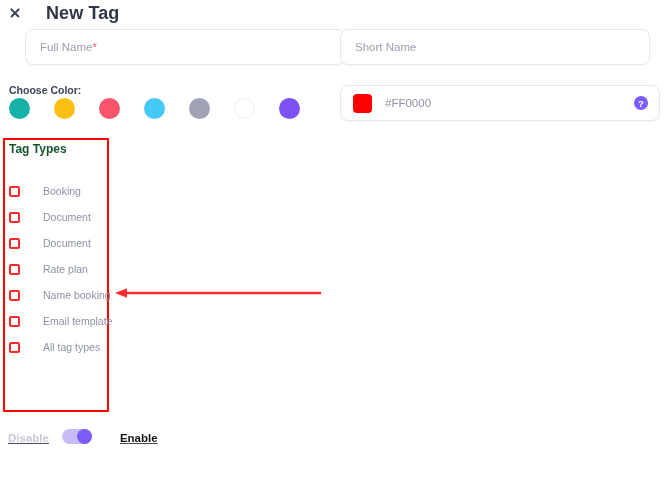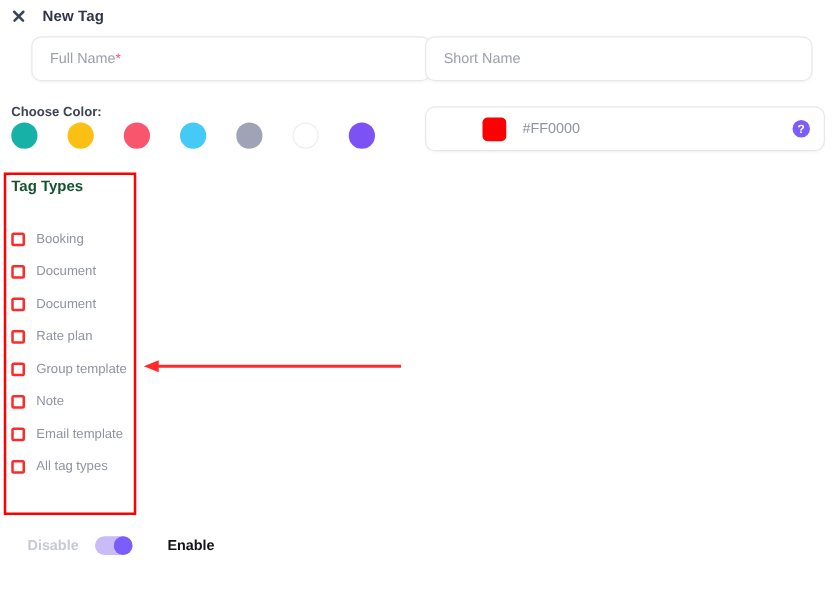--- a/index.html
+++ b/index.html
@@ -39,42 +39,42 @@
     left: 1px;
     top: 6px;
     width: 12px;
     height: 1.6px;
     background: #3d4456;
     border-radius: 1px;
   }
   .close-icon::before { transform: rotate(45deg); }
   .close-icon::after  { transform: rotate(-45deg); }
   .page-title {
-    margin-left: 12px;
-    font-size: 12px;
+    margin-left: 24px;
+    font-size: 18px;
     font-weight: bold;
     color: #2f3545;
     letter-spacing: .1px;
   }
 
   
   .field {
     position: absolute;
     height: 36px;
     border: 1px solid #e6e8ed;
     border-radius: 8px;
     background: #fff;
     box-sizing: border-box;
     display: flex;
     align-items: center;
     box-shadow: 0 1px 2px rgba(16,24,40,.03);
   }
   .field-fullname { left: 25px;   top: 29px; width: 320px; }
   .field-shortname{ left: 340px; top: 29px; width: 310px; }
-  .field-color    { left: 340px; top: 85px; width: 320px; padding-left: 33px; }
+  .field-color    { left: 340px; top: 85px; width: 320px; }
 
   .field-text {
     font-size: 11.5px;
     color: #9aa0ac;
     margin-left: 14px;
     user-select: none;
   }
   .req-star {
     color: #f9566e;
     font-size: 11px;
@@ -171,41 +171,42 @@
     height: 11px;
     border: 2px solid #fb2b2b;
     border-radius: 2px;
     background: #fff;
     box-sizing: border-box;
     flex: 0 0 auto;
   }
   .tag-label {
     font-size: 10.5px;
     color: #8d93a1;
-    margin-left: 9px;
+    margin-left: 23px;
     white-space: nowrap;
   }
 
   
   .arrow-annotation {
     position: absolute;
     left: 115px;
     top: 286px;
     width: 206px;
     height: 14px;
     pointer-events: none;
   }
 
   
   .toggle-row {
     position: absolute;
-    left: 22px;
+    left: 8px;
     top: 429px;
     display: flex;
-    align-items: center;
+    align-items: flex-end;
+    text-decoration: underline;
   }
   .toggle-off-label {
     font-size: 11.5px;
     font-weight: bold;
     color: #c7cad4;
   }
   .toggle-switch {
     margin-left: 13px;
     width: 30px;
     height: 15px;
@@ -280,25 +281,21 @@
   <div class="tag-row">
     <div class="tag-checkbox"></div>
     <div class="tag-label">Document</div>
   </div>
   <div class="tag-row">
     <div class="tag-checkbox"></div>
     <div class="tag-label">Rate plan</div>
   </div>
   <div class="tag-row">
     <div class="tag-checkbox"></div>
-    <div class="tag-label">Group template</div>
-  </div>
-  <div class="tag-row">
-    <div class="tag-checkbox"></div>
-    <div class="tag-label">Note</div>
+    <div class="tag-label">Name booking</div>
   </div>
   <div class="tag-row">
     <div class="tag-checkbox"></div>
     <div class="tag-label">Email template</div>
   </div>
   <div class="tag-row">
     <div class="tag-checkbox"></div>
     <div class="tag-label">All tag types</div>
   </div>
 </div>

